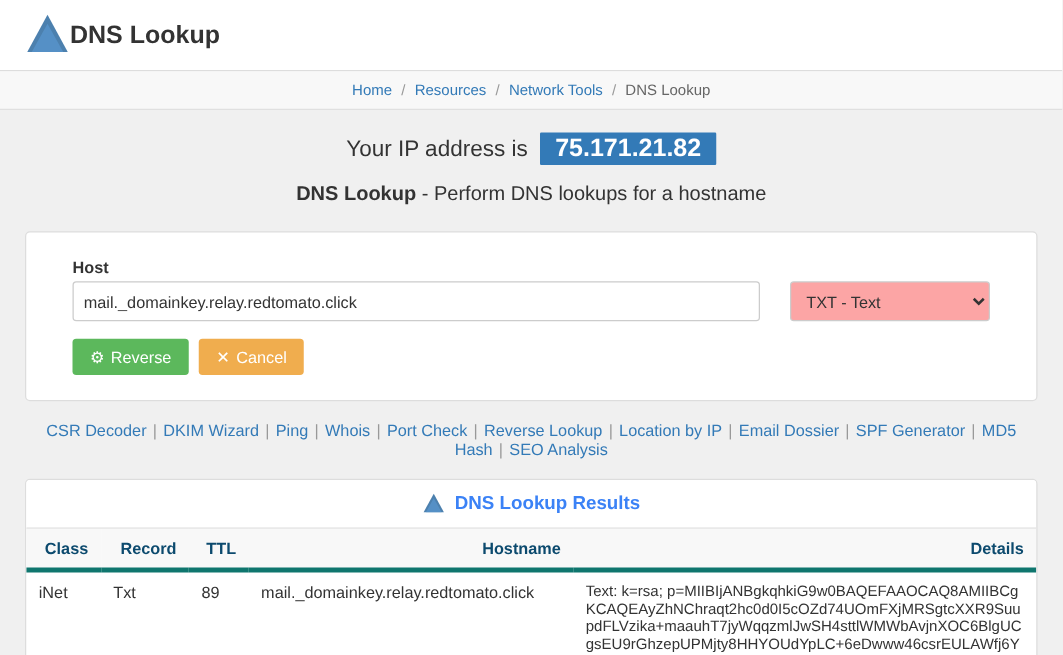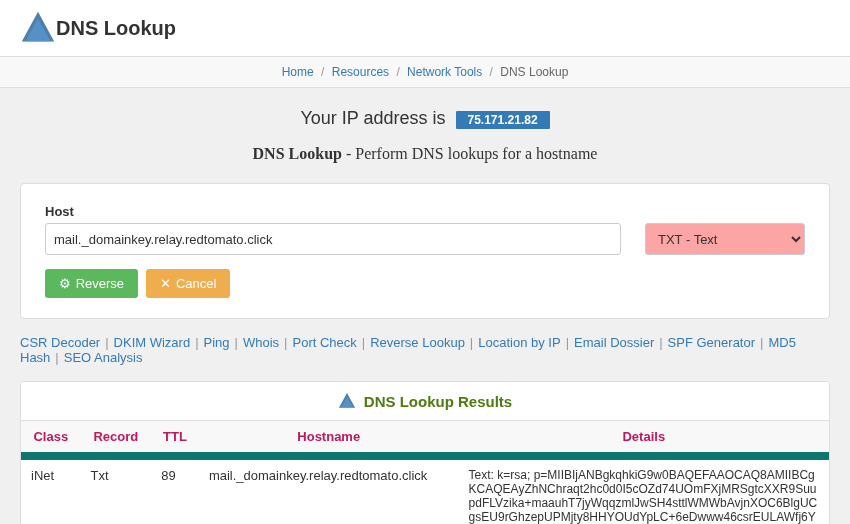--- a/index.html
+++ b/index.html
@@ -13,52 +13,52 @@
     .breadcrumb-bar { background: #f8f8f8; border-bottom: 1px solid #e0e0e0; padding: 8px 20px; text-align: center; font-size: 12px; }
     .breadcrumb-bar a, .breadcrumb-bar span { color: #337ab7; text-decoration: none; }
     .breadcrumb-bar .separator { color: #999; margin: 0 4px; }
     .breadcrumb-bar .current { color: #666; }
 
     
     .main { padding: 20px; }
 
     
     .ip-banner { text-align: center; margin-bottom: 16px; font-size: 18px; color: #333; }
-    .ip-badge { background: #337ab7; color: #fff; padding: 2px 12px; border-radius: 1px; font-size: 12px; font-weight: bold; }
+    .ip-badge { background: #337ab7; color: #fff; padding: 2px 12px; border-radius: 1px; font-size: 20px; font-weight: bold; }
 
     
-    .tool-title { text-align: center; font-size: 16px; margin-bottom: 20px; color: #333; font-family: Liberation Serif, serif; }
+    .tool-title { text-align: center; font-size: 16px; margin-bottom: 20px; color: #333; }
     .tool-title strong { font-weight: bold; }
 
     
-    .form-area { background: #fff; border: 1px solid #ddd; border-radius: 4px; padding: 20px 24px; margin-bottom: 16px; }
+    .form-area { background: #fff; border: 1px solid #ddd; border-radius: 4px; padding: 20px 37px; margin-bottom: 16px; }
     .form-row { display: flex; gap: 24px; margin-bottom: 14px; align-items: flex-end; }
     .form-group { display: flex; flex-direction: column; }
     .form-group.host { flex: 1; }
     .form-group.type { width: 160px; }
     .form-group label { font-size: 13px; font-weight: bold; margin-bottom: 4px; color: #333; }
     .form-group input, .form-group select {
       border: 1px solid #ccc; border-radius: 3px; padding: 6px 8px; font-size: 13px; color: #333;
       height: 32px;
     }
     .form-group select { background: #fca5a5; }
     .btn-row { display: flex; gap: 8px; }
     .btn-continue { background: #5cb85c; color: #fff; border: none; border-radius: 3px; padding: 7px 14px; font-size: 13px; cursor: pointer; display: flex; align-items: center; gap: 5px; }
     .btn-cancel { background: #f0ad4e; color: #fff; border: none; border-radius: 3px; padding: 7px 14px; font-size: 13px; cursor: pointer; display: flex; align-items: center; gap: 5px; }
 
     
-    .tool-links { text-align: left; margin-bottom: 16px; font-size: 13px; }
+    .tool-links { text-align: center; margin-bottom: 16px; font-size: 13px; }
     .tool-links a { color: #337ab7; text-decoration: none; }
     .tool-links .pipe { color: #999; margin: 0 5px; }
 
     
     .results-section { background: #fff; border: 1px solid #ddd; border-radius: 4px; overflow: hidden; }
-    .results-header { display: flex; align-items: center; justify-content: center; padding: 10px; background: #fff; border-bottom: 1px solid #ddd; font-size: 15px; font-weight: bold; color: #4d7c0f; gap: 8px; }
+    .results-header { display: flex; justify-content: center; padding: 10px; background: #fff; border-bottom: 1px solid #ddd; font-size: 15px; font-weight: bold; color: #3b82f6; gap: 8px; }
     .results-table { width: 100%; border-collapse: collapse; font-size: 13px; }
-    .results-table th { background: #f8f8f8; border-bottom: 8px solid #0f766e; padding: 8px 10px; text-align: center; font-weight: bold; color: #be185d; }
+    .results-table th { background: #f8f8f8; border-bottom: 4px solid #0f766e; padding: 8px 10px; text-align: right; font-weight: bold; color: #0c4a6e; }
     .results-table td { border-bottom: 1px solid #eee; padding: 8px 10px; vertical-align: top; color: #333; }
     .results-table td.details-cell { font-size: 12px; word-break: break-all; max-width: 340px; }
 
     
     .logo-svg { width: 36px; height: 36px; }
   </style>
 </head>
 <body>
 
 <div class="header">

